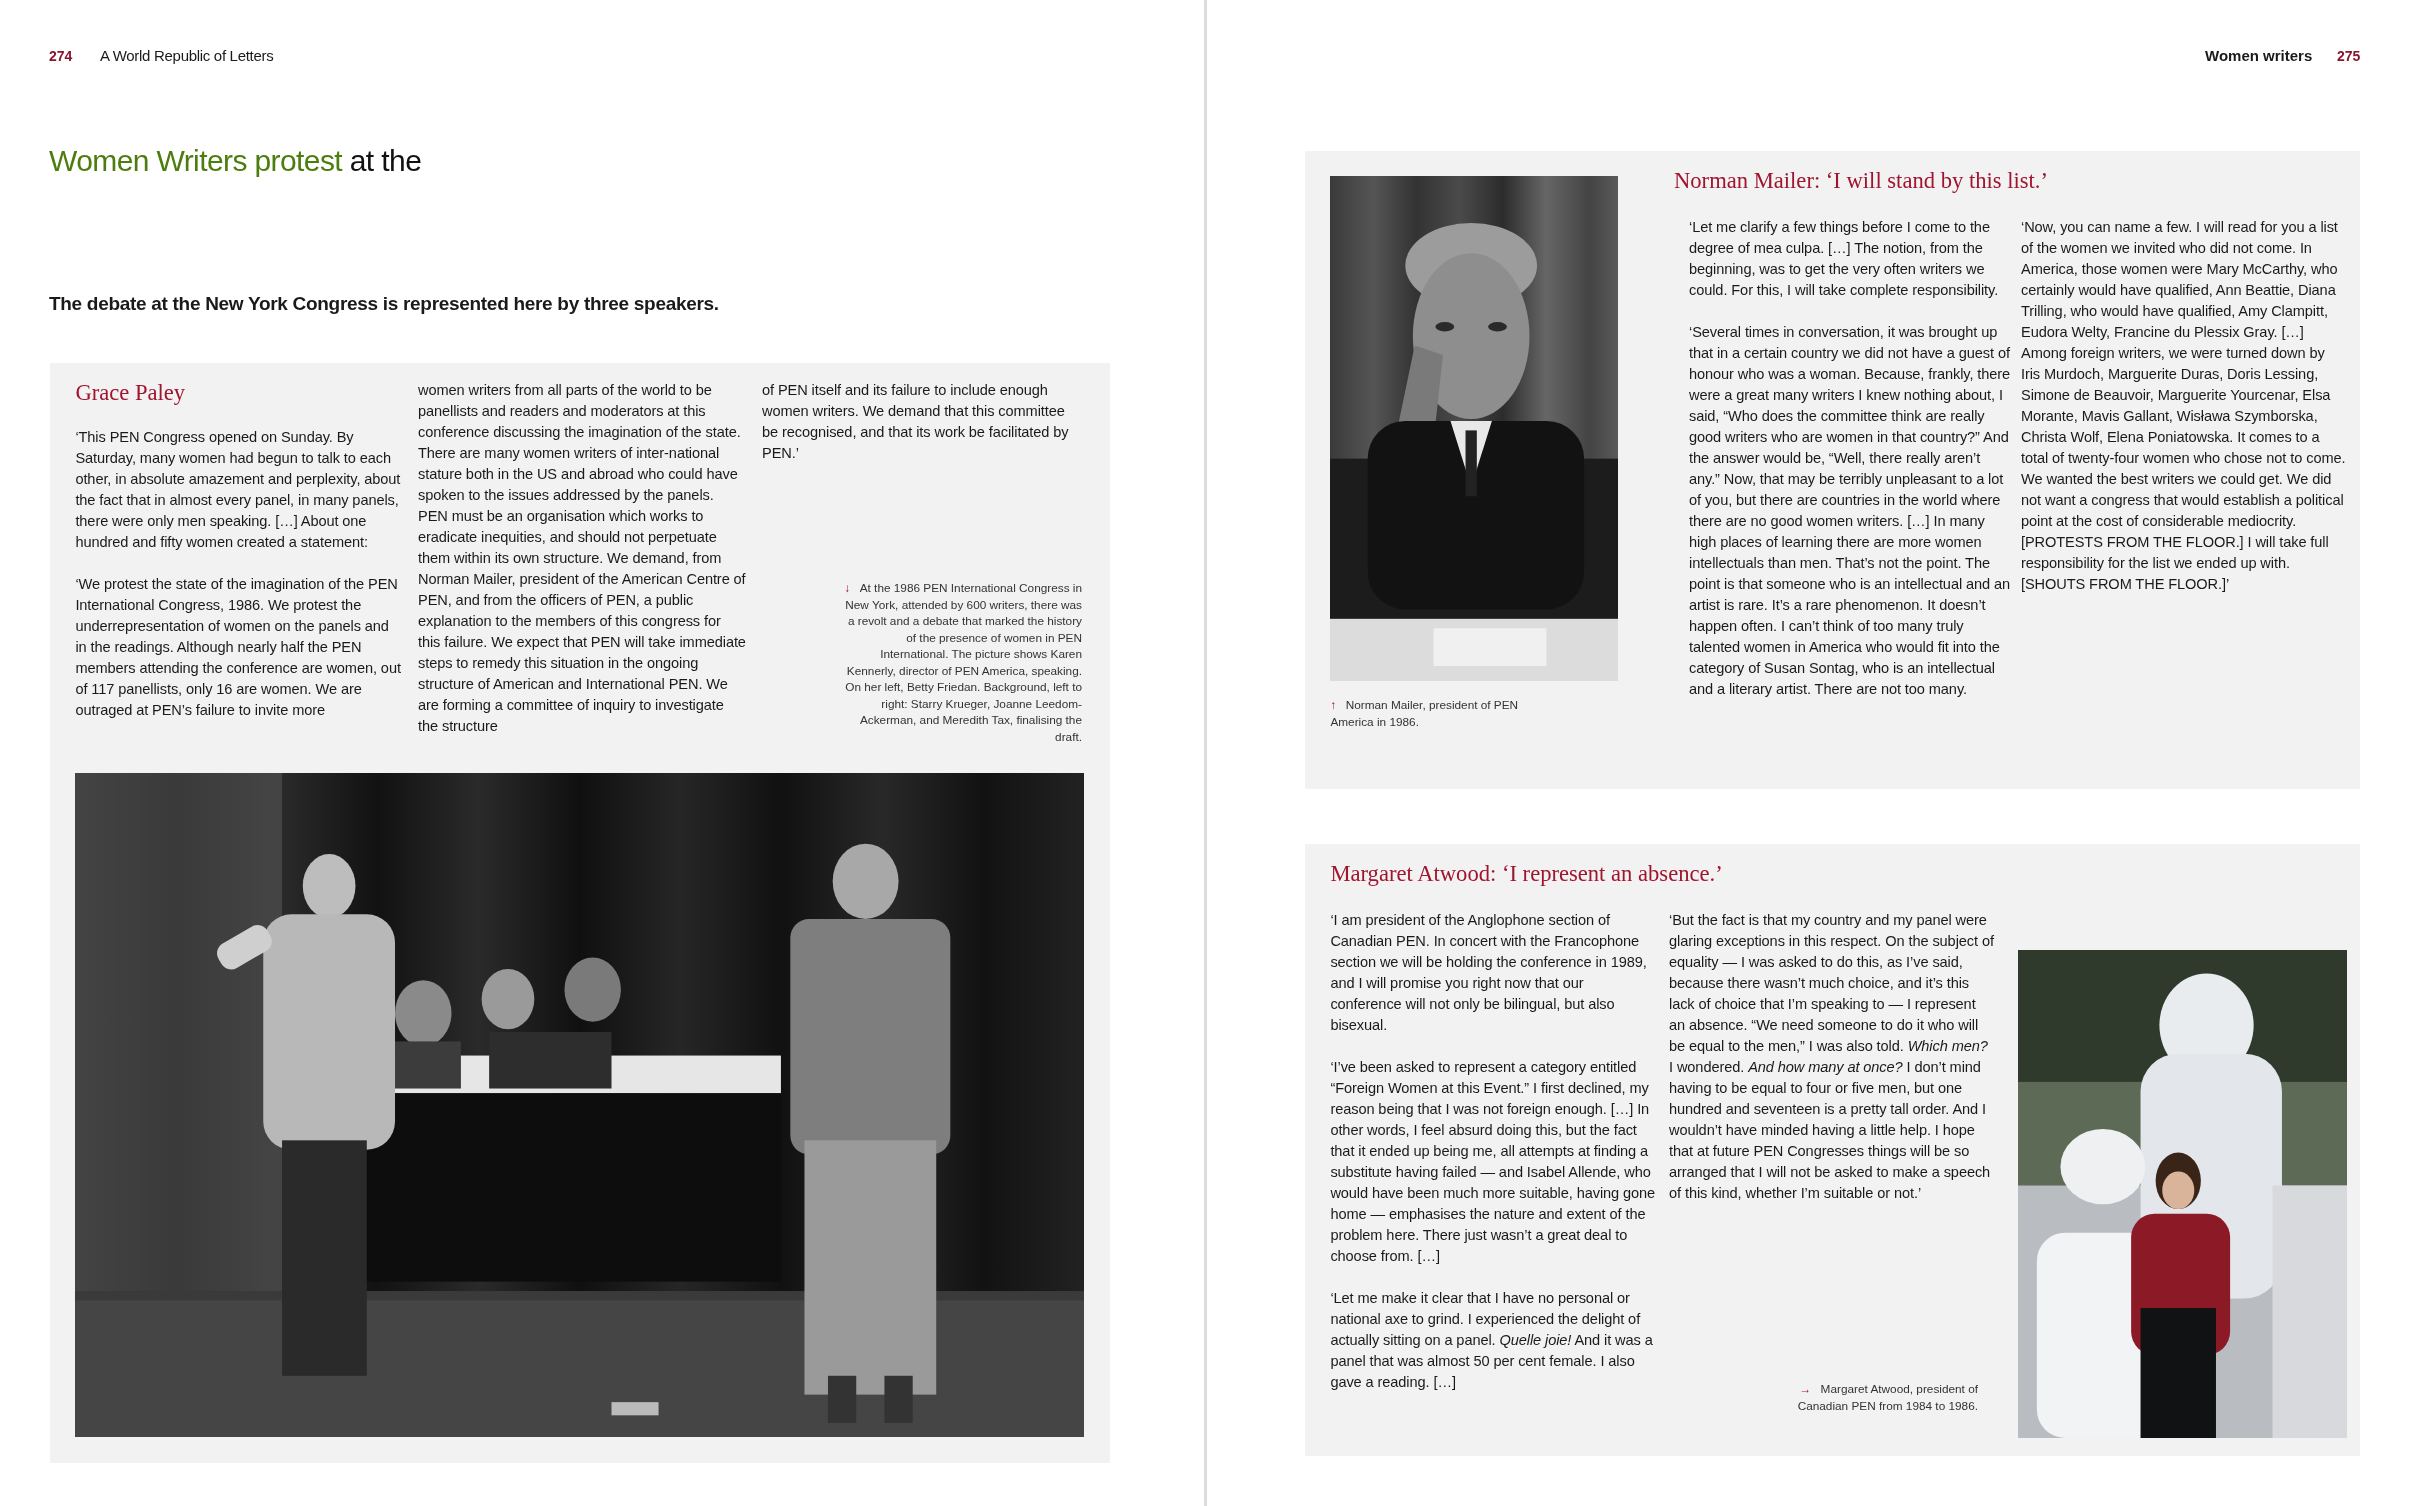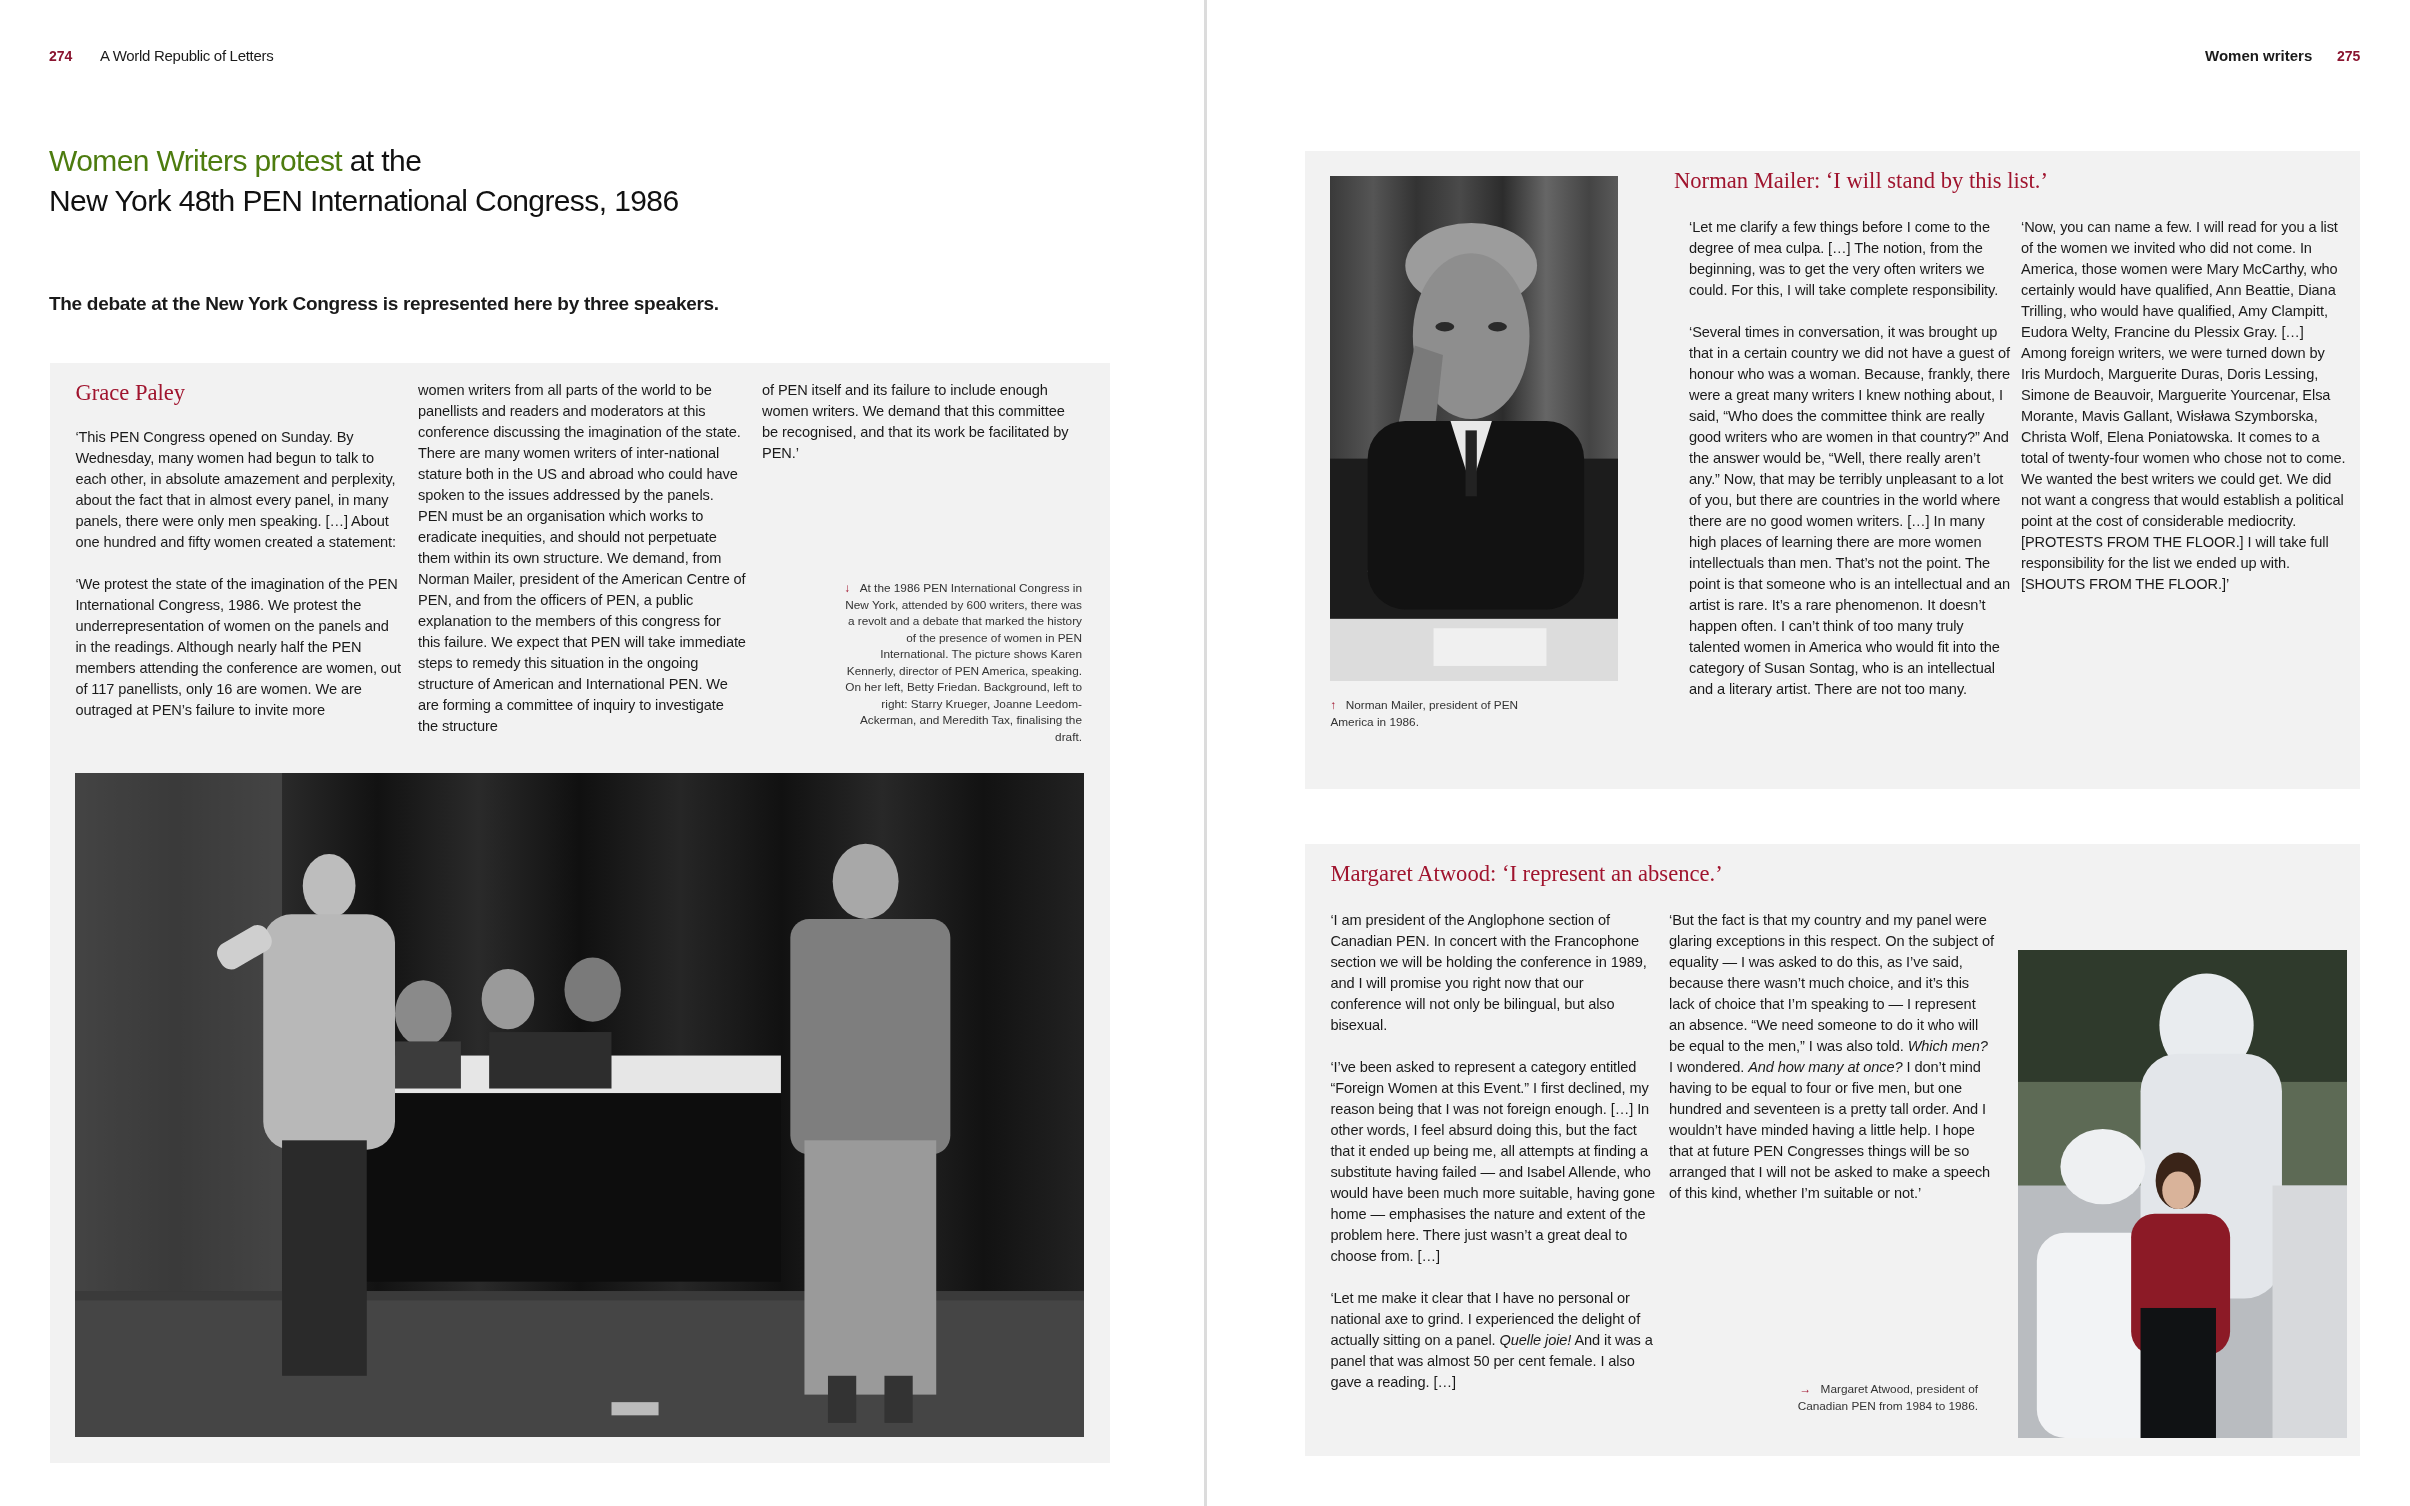--- a/index.html
+++ b/index.html
@@ -29,30 +29,29 @@
   .photo svg { display: block; width: 100%; height: 100%; }
 </style>
 </head>
 <body>
 
 <div class="abs pagenum" style="left:49px; top:48px;">274</div>
 <div class="abs runhead" style="left:100px; top:47px; font-weight:normal; letter-spacing:-0.3px;">A World Republic of Letters</div>
 
 <h1 class="abs title" style="margin:0;">
   <span class="red">Women Writers protest</span><span> at the</span><br>
-  <span>New York 48th PEN International Congress, 1986</span>
 </h1>
 
 <div class="abs intro">The debate at the New York Congress is represented here by three speakers.</div>
 
 <div class="abs box" style="left:50px; top:363px; width:1060px; height:1100px;">
   <div class="abs serif speaker" style="left:25.4px; top:17px;">Grace Paley</div>
 
   <div class="abs body-text" style="left:25.4px; top:64px; width:328px;">
-    <p>‘This PEN Congress opened on Sunday. By Wednesday, many women had begun to talk to each other, in absolute amazement and perplexity, about the fact that in almost every panel, in many panels, there were only men speaking. […] About one hundred and fifty women created a statement:</p>
+    <p>‘This PEN Congress opened on Sunday. By Saturday, many women had begun to talk to each other, in absolute amazement and perplexity, about the fact that in almost every panel, in many panels, there were only men speaking. […] About one hundred and fifty women created a statement:</p>
     <p>‘We protest the state of the imagination of the PEN International Congress, 1986. We protest the underrepresentation of women on the panels and in the readings. Although nearly half the PEN members attending the conference are women, out of 117 panellists, only 16 are women. We are outraged at PEN’s failure to invite more</p>
   </div>
   <div class="abs body-text" style="left:368px; top:17px; width:328px;">
     <p>women writers from all parts of the world to be panellists and readers and moderators at this conference discussing the imagination of the state. There are many women writers of inter-national stature both in the US and abroad who could have spoken to the issues addressed by the panels. PEN must be an organisation which works to eradicate inequities, and should not perpetuate them within its own structure. We demand, from Norman Mailer, president of the American Centre of PEN, and from the officers of PEN, a public explanation to the members of this congress for this failure. We expect that PEN will take immediate steps to remedy this situation in the ongoing structure of American and International PEN. We are forming a committee of inquiry to investigate the structure</p>
   </div>
   <div class="abs body-text" style="left:712px; top:17px; width:320px;">
     <p>of PEN itself and its failure to include enough women writers. We demand that this committee be recognised, and that its work be facilitated by PEN.’</p>
   </div>
 
   <div class="abs caption" style="left:791px; top:217px; width:241px; text-align:right;">

